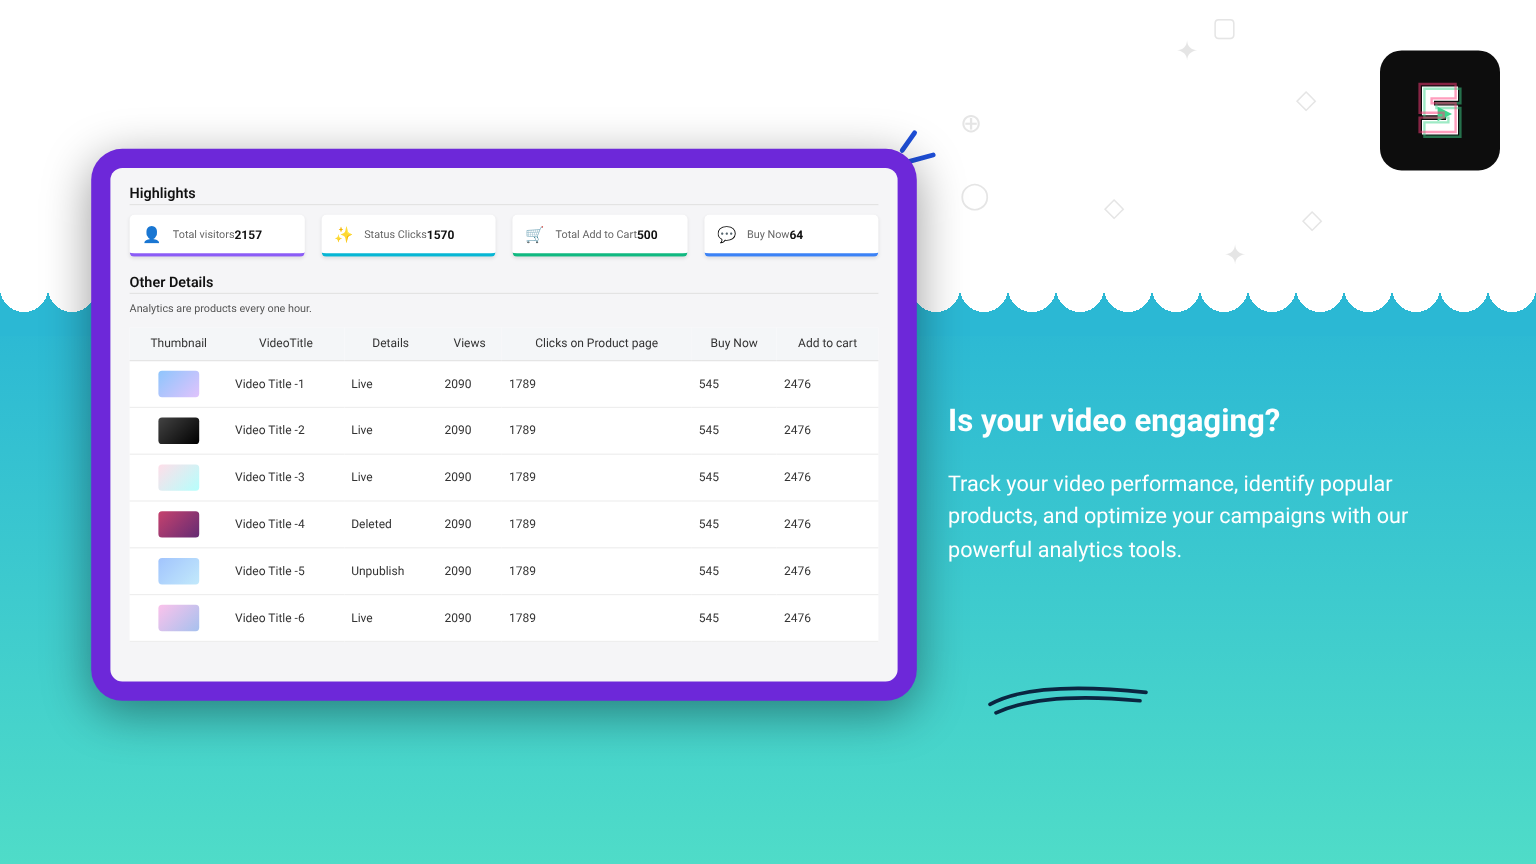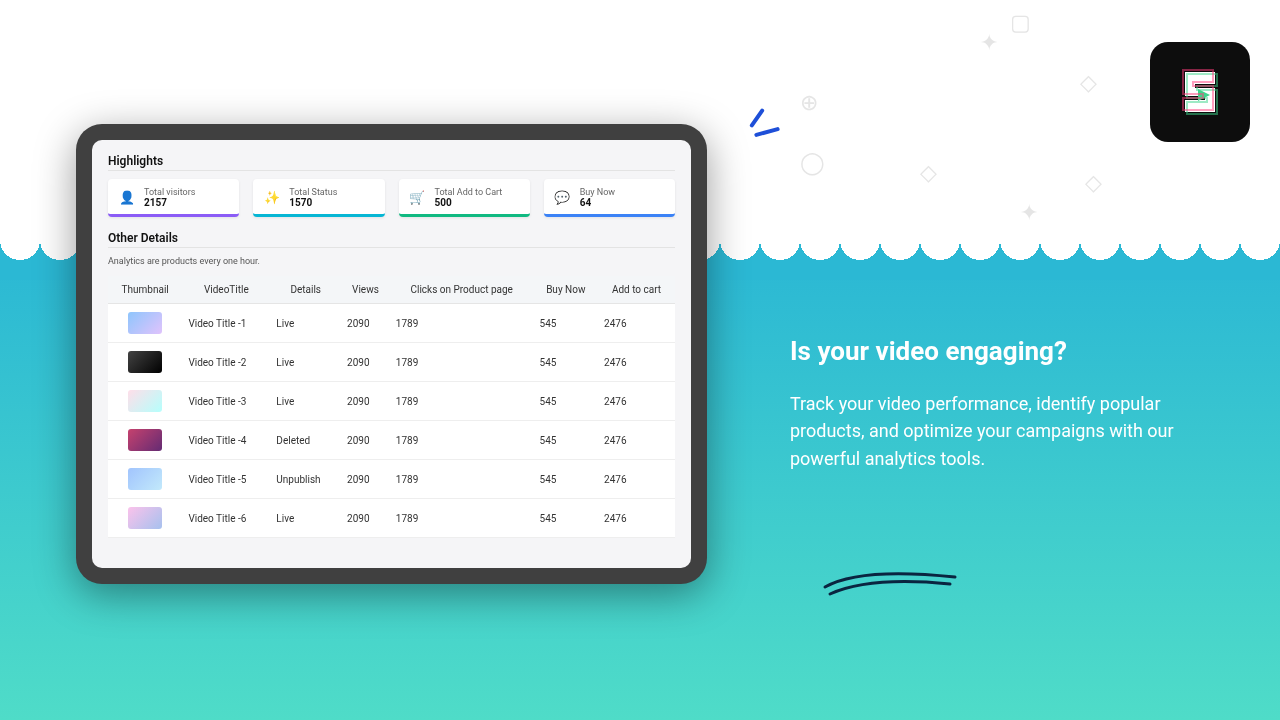--- a/index.html
+++ b/index.html
@@ -5,29 +5,29 @@
 *{margin:0;padding:0;box-sizing:border-box;font-family:-apple-system,BlinkMacSystemFont,"Segoe UI",Roboto,sans-serif}
 body{width:1280px;height:720px;overflow:hidden;position:relative;background:#fff}
 .wave-bg{position:absolute;top:260px;left:0;right:0;bottom:0;background:linear-gradient(180deg,#2BB8D4 0%,#4FDCC8 100%)}
 .wave-bg::before{content:"";position:absolute;top:-20px;left:0;right:0;height:40px;background:radial-gradient(circle at 20px 0,transparent 20px,#2BB8D4 20px) 0 0/40px 40px repeat-x}
 .logo{position:absolute;top:42px;right:30px;width:100px;height:100px;background:#0D0D0D;border-radius:18px;display:flex;align-items:center;justify-content:center}
 .logo svg{width:60px;height:60px}
 .sparkle{position:absolute;top:108px;left:740px;width:40px;height:40px}
 .sparkle::before,.sparkle::after{content:"";position:absolute;background:#1E4FD8;border-radius:3px}
 .sparkle::before{width:22px;height:4px;top:8px;left:6px;transform:rotate(-55deg)}
 .sparkle::after{width:26px;height:4px;top:22px;left:14px;transform:rotate(-15deg)}
-.tablet{position:absolute;top:124px;left:76px;width:631px;height:460px;background:#404040;border-radius:26px;padding:16px;box-shadow:0 10px 40px rgba(0,0,0,.4)}
+.tablet{position:absolute;top:124px;left:76px;width:688px;height:460px;background:#6d28d9;border-radius:26px;padding:16px;box-shadow:0 10px 40px rgba(0,0,0,.4)}
 .screen{width:100%;height:100%;background:#F5F5F7;border-radius:10px;padding:14px 16px;overflow:hidden}
 .sec-title{font-size:12px;font-weight:600;color:#111;margin-bottom:8px;border-bottom:1px solid #e3e3e3;padding-bottom:2px}
 .cards{display:flex;gap:14px;margin-bottom:14px}
 .card{flex:1;background:#fff;border-radius:4px;padding:8px 10px 6px;box-shadow:0 1px 3px rgba(0,0,0,.08);border-bottom:3px solid}
 .card.c1{border-bottom-color:#8B5CF6}.card.c2{border-bottom-color:#06B6D4}.card.c3{border-bottom-color:#10B981}.card.c4{border-bottom-color:#3B82F6}
 .card-inner{display:flex;align-items:center;gap:8px}
 .card-icon{width:18px;height:18px;display:flex;align-items:center;justify-content:center;font-size:13px}
-.card-txt{display:flex;flex-direction:column}
+.card-txt{display:flex;}
 .card-label{font-size:9px;color:#666}
 .card-value{font-size:10px;font-weight:700;color:#111}
 .note{font-size:9px;color:#555;margin:6px 0 10px}
 table{width:100%;border-collapse:collapse;background:#fff;font-size:10px}
 th{background:#F4F6F8;font-weight:400;color:#333;padding:8px 6px;border-bottom:1px solid #e5e5e5}
 td{padding:8px 6px;border-bottom:1px solid #eee;color:#333}
 .thumb{width:34px;height:22px;border-radius:3px;margin:0 auto;background:linear-gradient(135deg,#8EC5FC,#E0C3FC)}
 .thumb.t2{background:linear-gradient(135deg,#434343,#000)}
 .thumb.t3{background:linear-gradient(135deg,#FFDEE9,#B5FFFC)}
 .thumb.t4{background:linear-gradient(135deg,#C6426E,#642B73)}
@@ -80,21 +80,21 @@
             <div class="card-txt">
               <span class="card-label">Total visitors</span>
               <span class="card-value">2157</span>
             </div>
           </div>
         </div>
 <div class="card c2">
           <div class="card-inner">
             <div class="card-icon">✨</div>
             <div class="card-txt">
-              <span class="card-label">Total Status</span>
+              <span class="card-label">Status Clicks</span>
               <span class="card-value">1570</span>
             </div>
           </div>
         </div>
 <div class="card c3">
           <div class="card-inner">
             <div class="card-icon">🛒</div>
             <div class="card-txt">
               <span class="card-label">Total Add to Cart</span>
               <span class="card-value">500</span>

